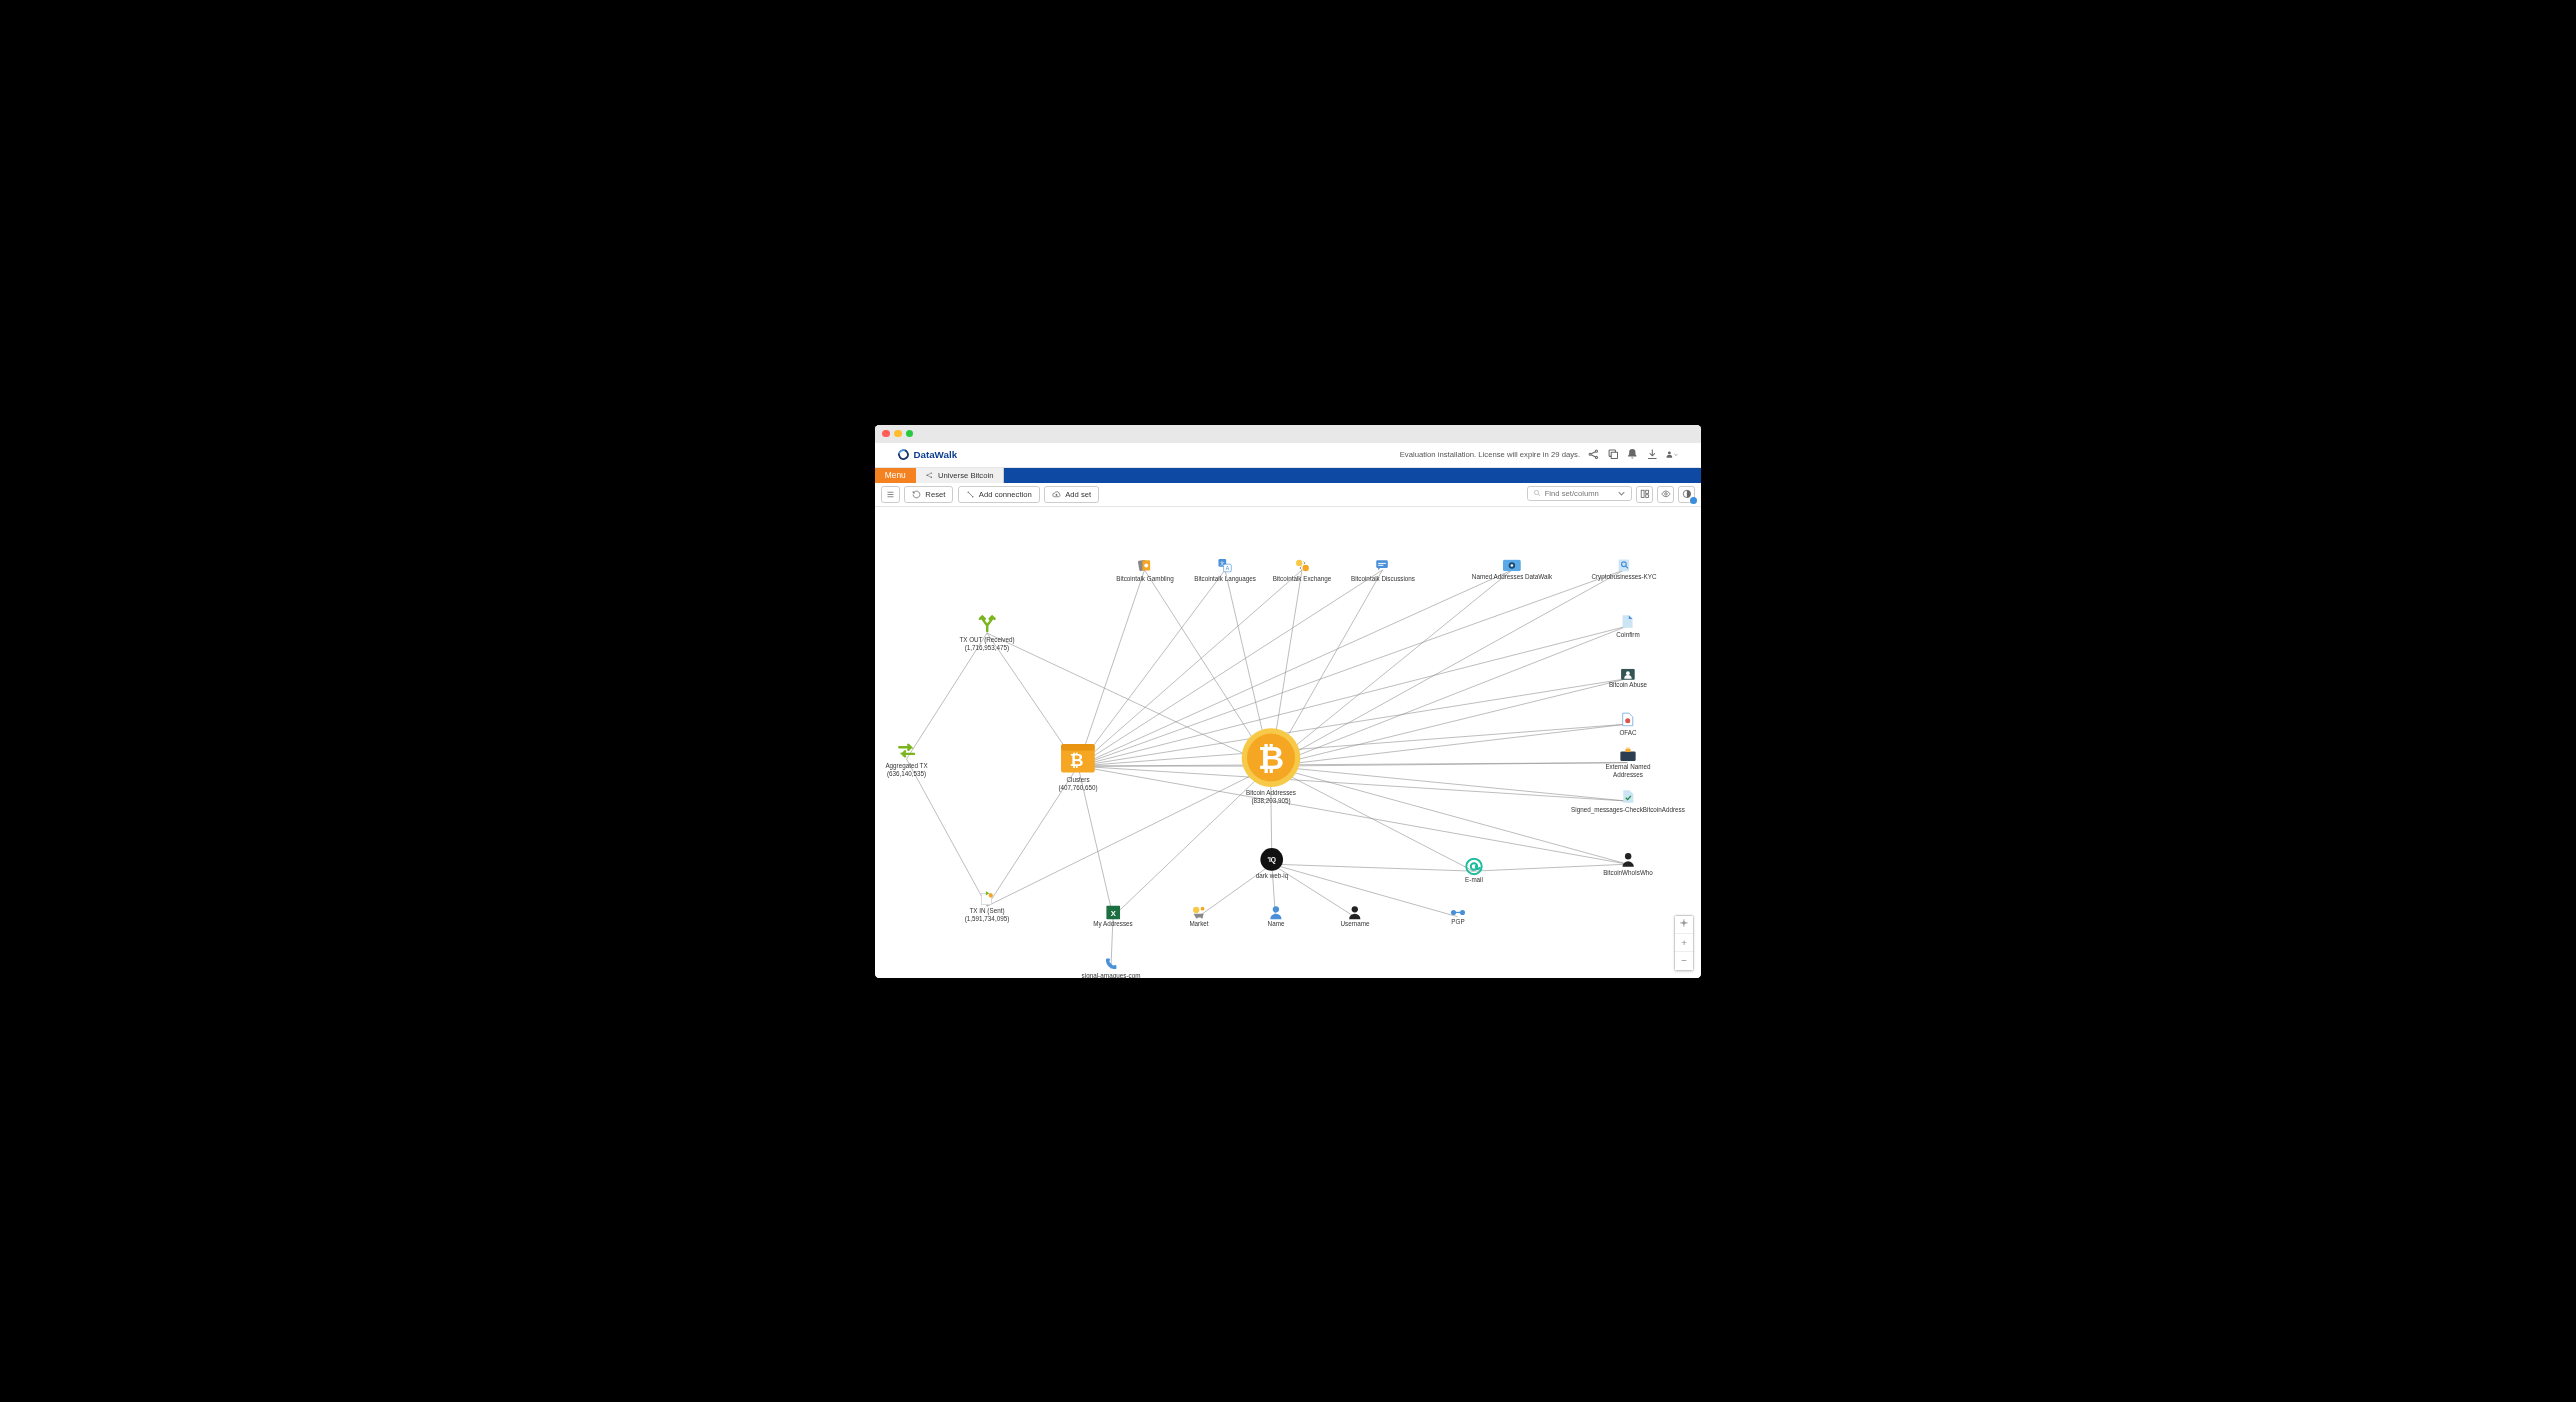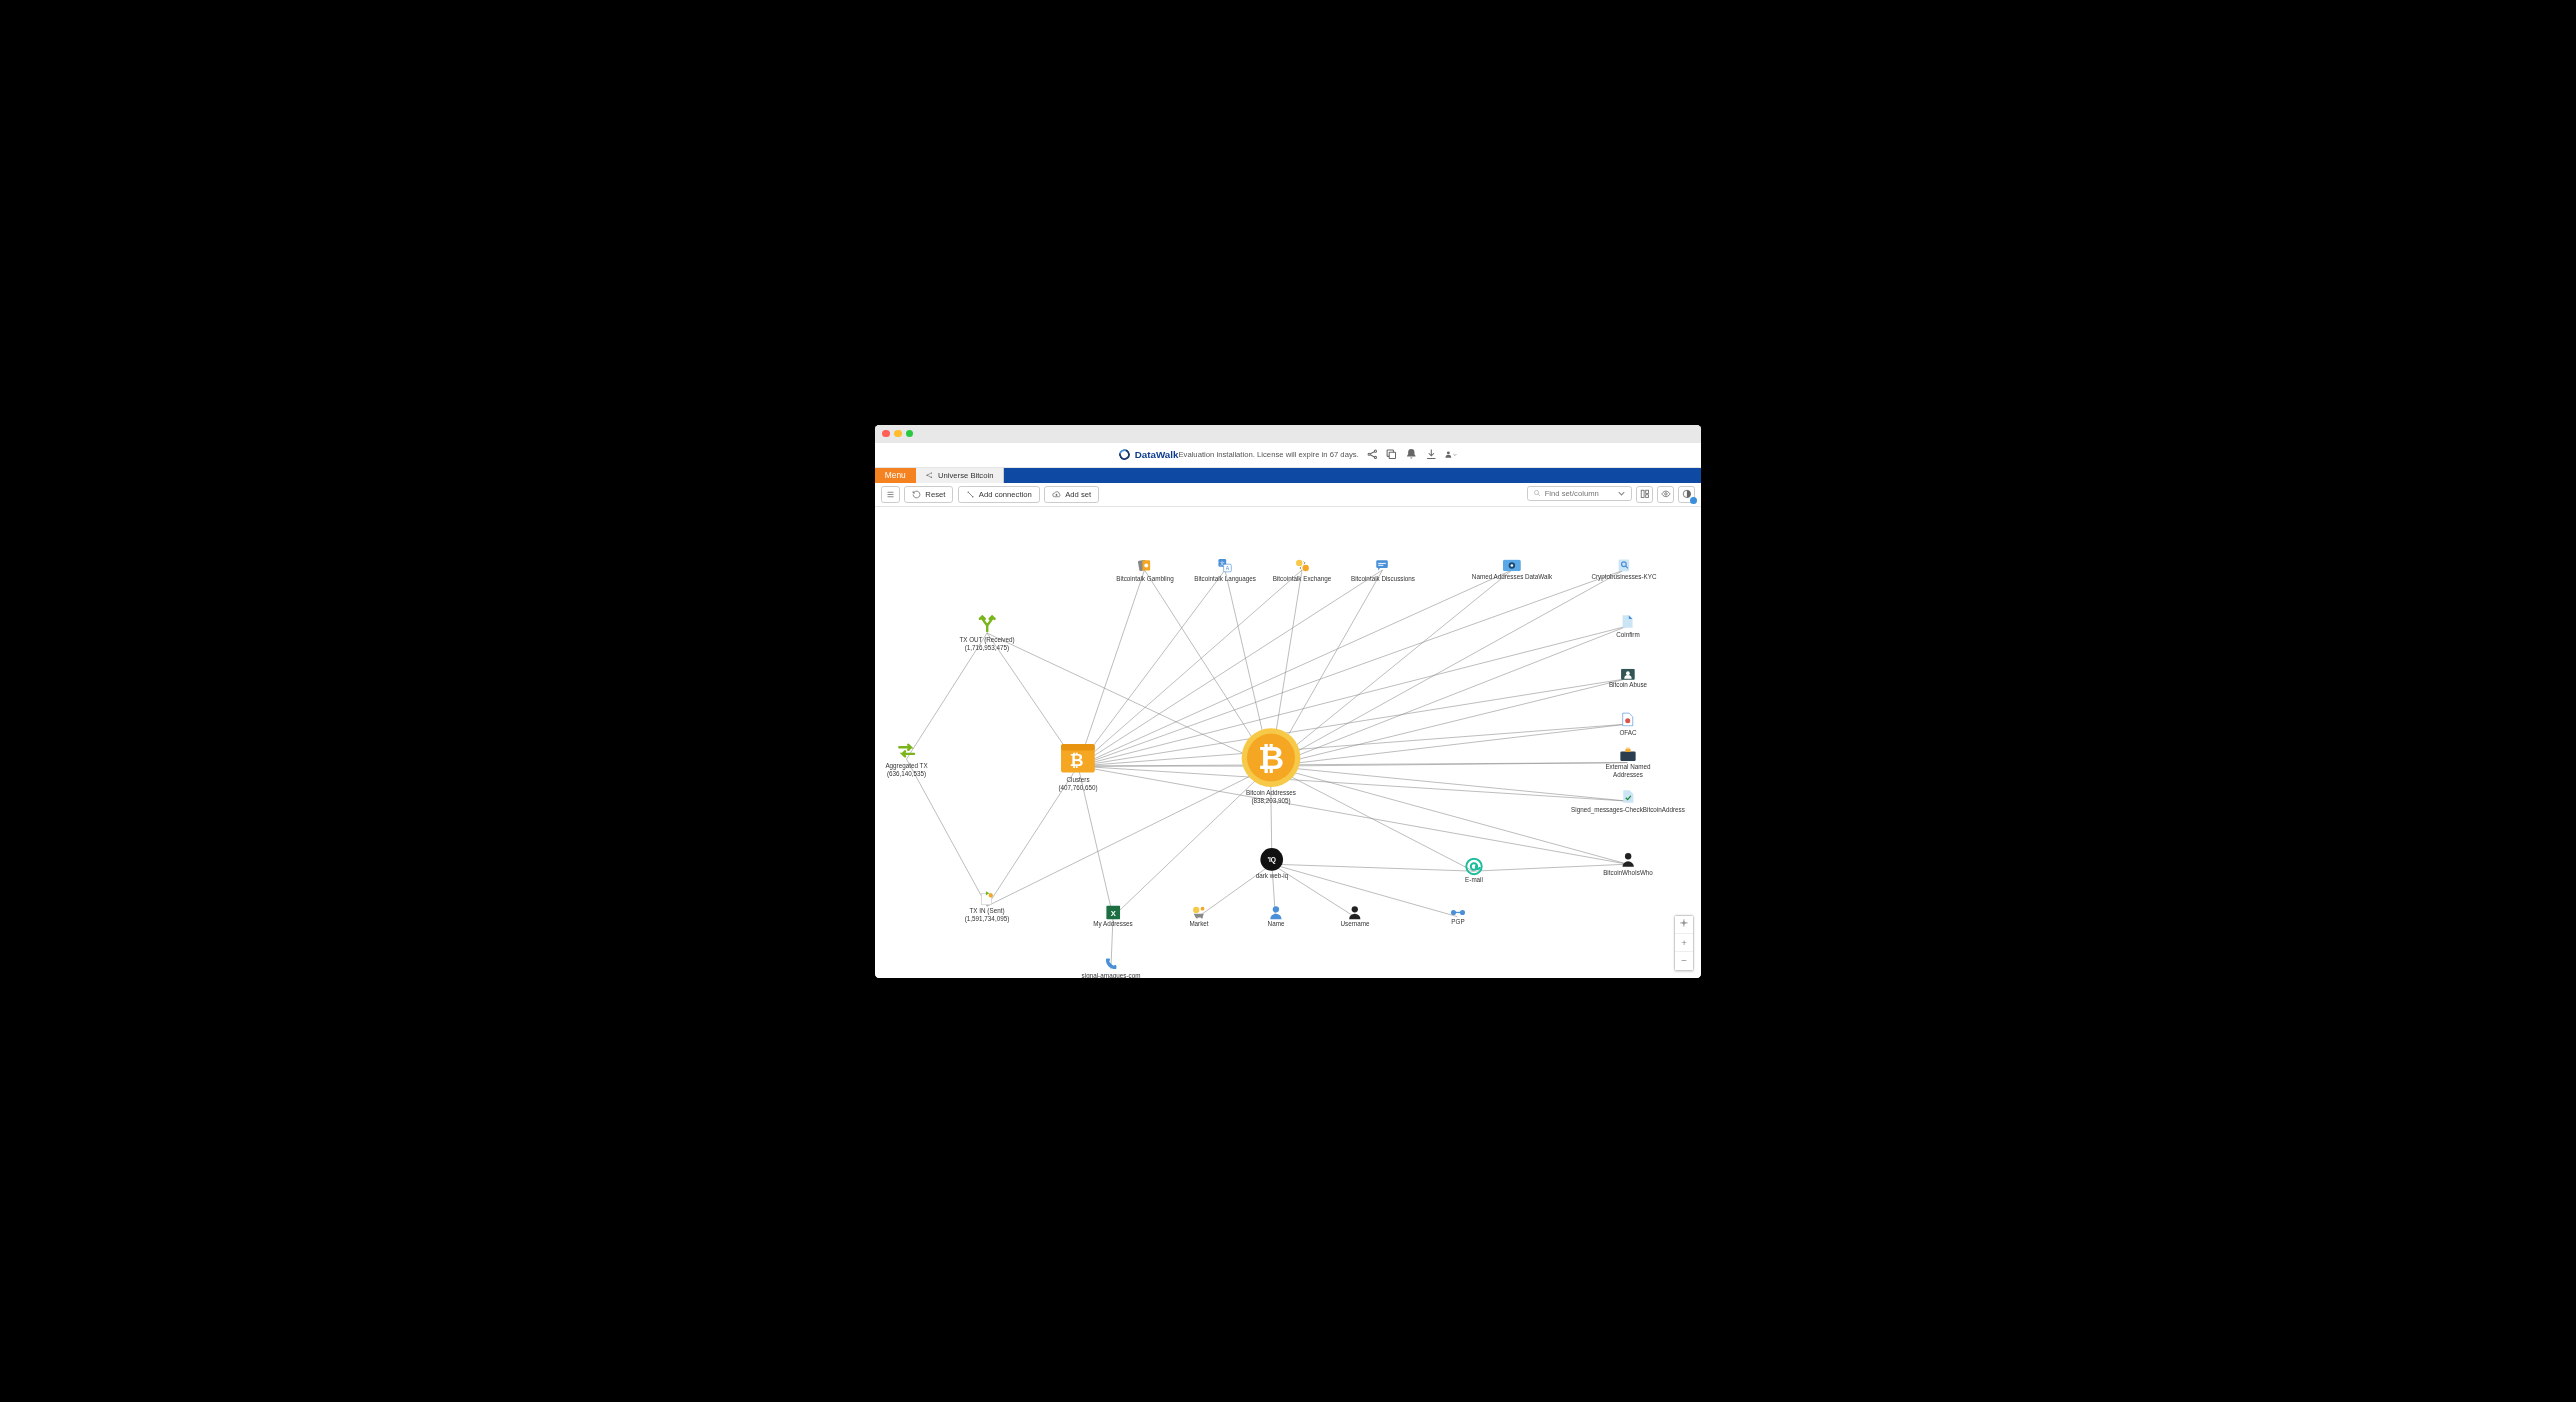--- a/index.html
+++ b/index.html
@@ -2,21 +2,21 @@
 <html style="font-size:11.2px"><head>
 <meta charset="utf-8">
 <style>
 * { margin: 0; padding: 0; box-sizing: border-box; font-family: Arial, Helvetica, sans-serif; }
 body { background: #000; display: flex; align-items: center; justify-content: center; min-height: 100vh; }
 .window { width: 826px; height: 553px; background: #fff; border-radius: 4.2px; overflow: hidden; box-shadow: 0 7px 28px rgba(0,0,0,.5); display: flex; flex-direction: column; }
 .titlebar { height: 18px; background: #e8e8e8; display: flex; align-items: center; padding: 0 7px; gap: 4.2px; }
 .dot { width: 7.7px; height: 7.7px; border-radius: 50%; }
 .dot.red { background: #ff5f56; } .dot.yellow { background: #ffbd2e; } .dot.green { background: #27c93f; }
 
-.topbar { height: 25px; background: #fff; border-bottom: 0.7px solid #e5e5e5; display: flex; align-items: center; padding: 0 23px; justify-content: center; }
+.topbar { height: 25px; background: #fff; border-bottom: 0.7px solid #e5e5e5; display: flex; align-items: center; padding: 0 23px; justify-content: space-between; }
 .logo-area { display: flex; align-items: center; gap: 4.2px; }
 .logo-mark { width: 11.2px; height: 11.2px; border: 2.1px solid #1a3a6e; border-radius: 50%; border-top-color: #4a90d9; transform: rotate(-30deg); }
 .logo-text { font-weight: bold; font-size: 9.8px; color: #0e3d8f; }
 .top-right { display: flex; align-items: center; gap: 7px; font-size: 7.7px; color: #555; }
 .top-right .icon-btn { width: 12.6px; height: 12.6px; color: #666; display: flex; align-items: center; justify-content: center; cursor: pointer; }
 
 .bluebar { height: 15.4px; background: #0e4aa3; display: flex; align-items: center; }
 .menu-btn { background: #f58220; color: #fff; font-size: 8.4px; padding: 2.8px 9.8px; height: 100%; display: flex; align-items: center; cursor: pointer; }
 .tab { background: #f0f0f0; height: 100%; display: flex; align-items: center; padding: 0 9.8px; font-size: 7.7px; color: #333; gap: 4.2px; border-right: 0.7px solid #ccc; }
 .tab .tab-icon { width: 8.4px; height: 8.4px; }
@@ -52,21 +52,21 @@
     <div class="dot yellow"></div>
     <div class="dot green"></div>
   </div>
 
   <div class="topbar">
     <div class="logo-area">
       <div class="logo-mark"></div>
       <div class="logo-text">DataWalk</div>
     </div>
     <div class="top-right">
-      <span>Evaluation installation. License will expire in 67 days.</span>
+      <span>Evaluation installation. License will expire in 29 days.</span>
       <div class="icon-btn">
           <svg viewBox="0 0 24 24" fill="none" stroke="currentColor" stroke-width="2">
             <circle cx="6" cy="12" r="2"></circle>
             <circle cx="18" cy="6" r="2"></circle>
             <circle cx="18" cy="18" r="2"></circle>
             <path d="M8 11l8-4M8 13l8 4"></path>
           </svg>
         </div>
       <div class="icon-btn">
           <svg viewBox="0 0 24 24" fill="none" stroke="currentColor" stroke-width="2">

